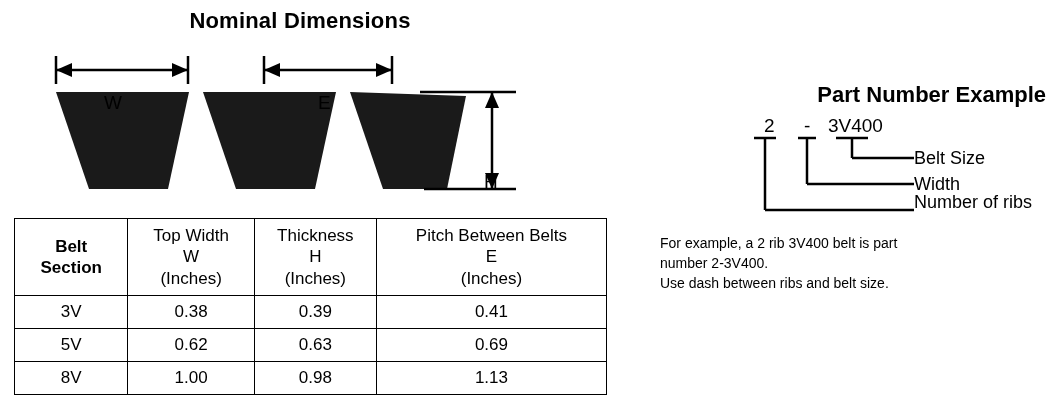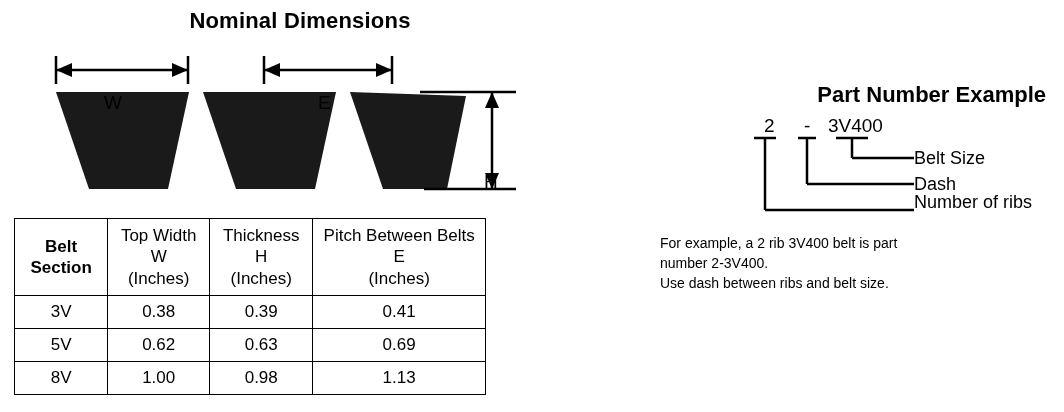--- a/index.html
+++ b/index.html
@@ -63,21 +63,21 @@
   #label-w { left: 104px; top: 48px; }
   #label-e { left: 318px; top: 48px; }
   #label-h { left: 484px; top: 127px; }
 
   
   #belt-table {
     position: absolute;
     left: 14px;
     top: 218px;
     border-collapse: collapse;
-    width: 472px;
+    width: 593px;
     font-size: 17px;
   }
   #belt-table td, #belt-table th {
     border: 1px solid #000;
     text-align: center;
     padding: 0;
     font-weight: normal;
   }
   #belt-table thead th {
     height: 76px;
@@ -276,21 +276,21 @@
         <line x1="161" y1="2" x2="161" y2="48"></line>
         <line x1="161" y1="48" x2="268" y2="48"></line>
 
         <line x1="108" y1="2" x2="130" y2="2"></line>
         <line x1="119" y1="2" x2="119" y2="74"></line>
         <line x1="119" y1="74" x2="268" y2="74"></line>
       </g>
     </svg>
 
     <span class="callout-label" id="cl-belt-size">Belt Size</span>
-    <span class="callout-label" id="cl-dash">Dash</span>
+    <span class="callout-label" id="cl-dash">Width</span>
     <span class="callout-label" id="cl-ribs">Number of ribs</span>
 
     <div id="example-text">
       <div>For example, a 2 rib 3V400 belt is part</div>
       <div>number 2-3V400.</div>
       <div>Use dash between ribs and belt size.</div>
     </div>
   </div>
 
 </div>

